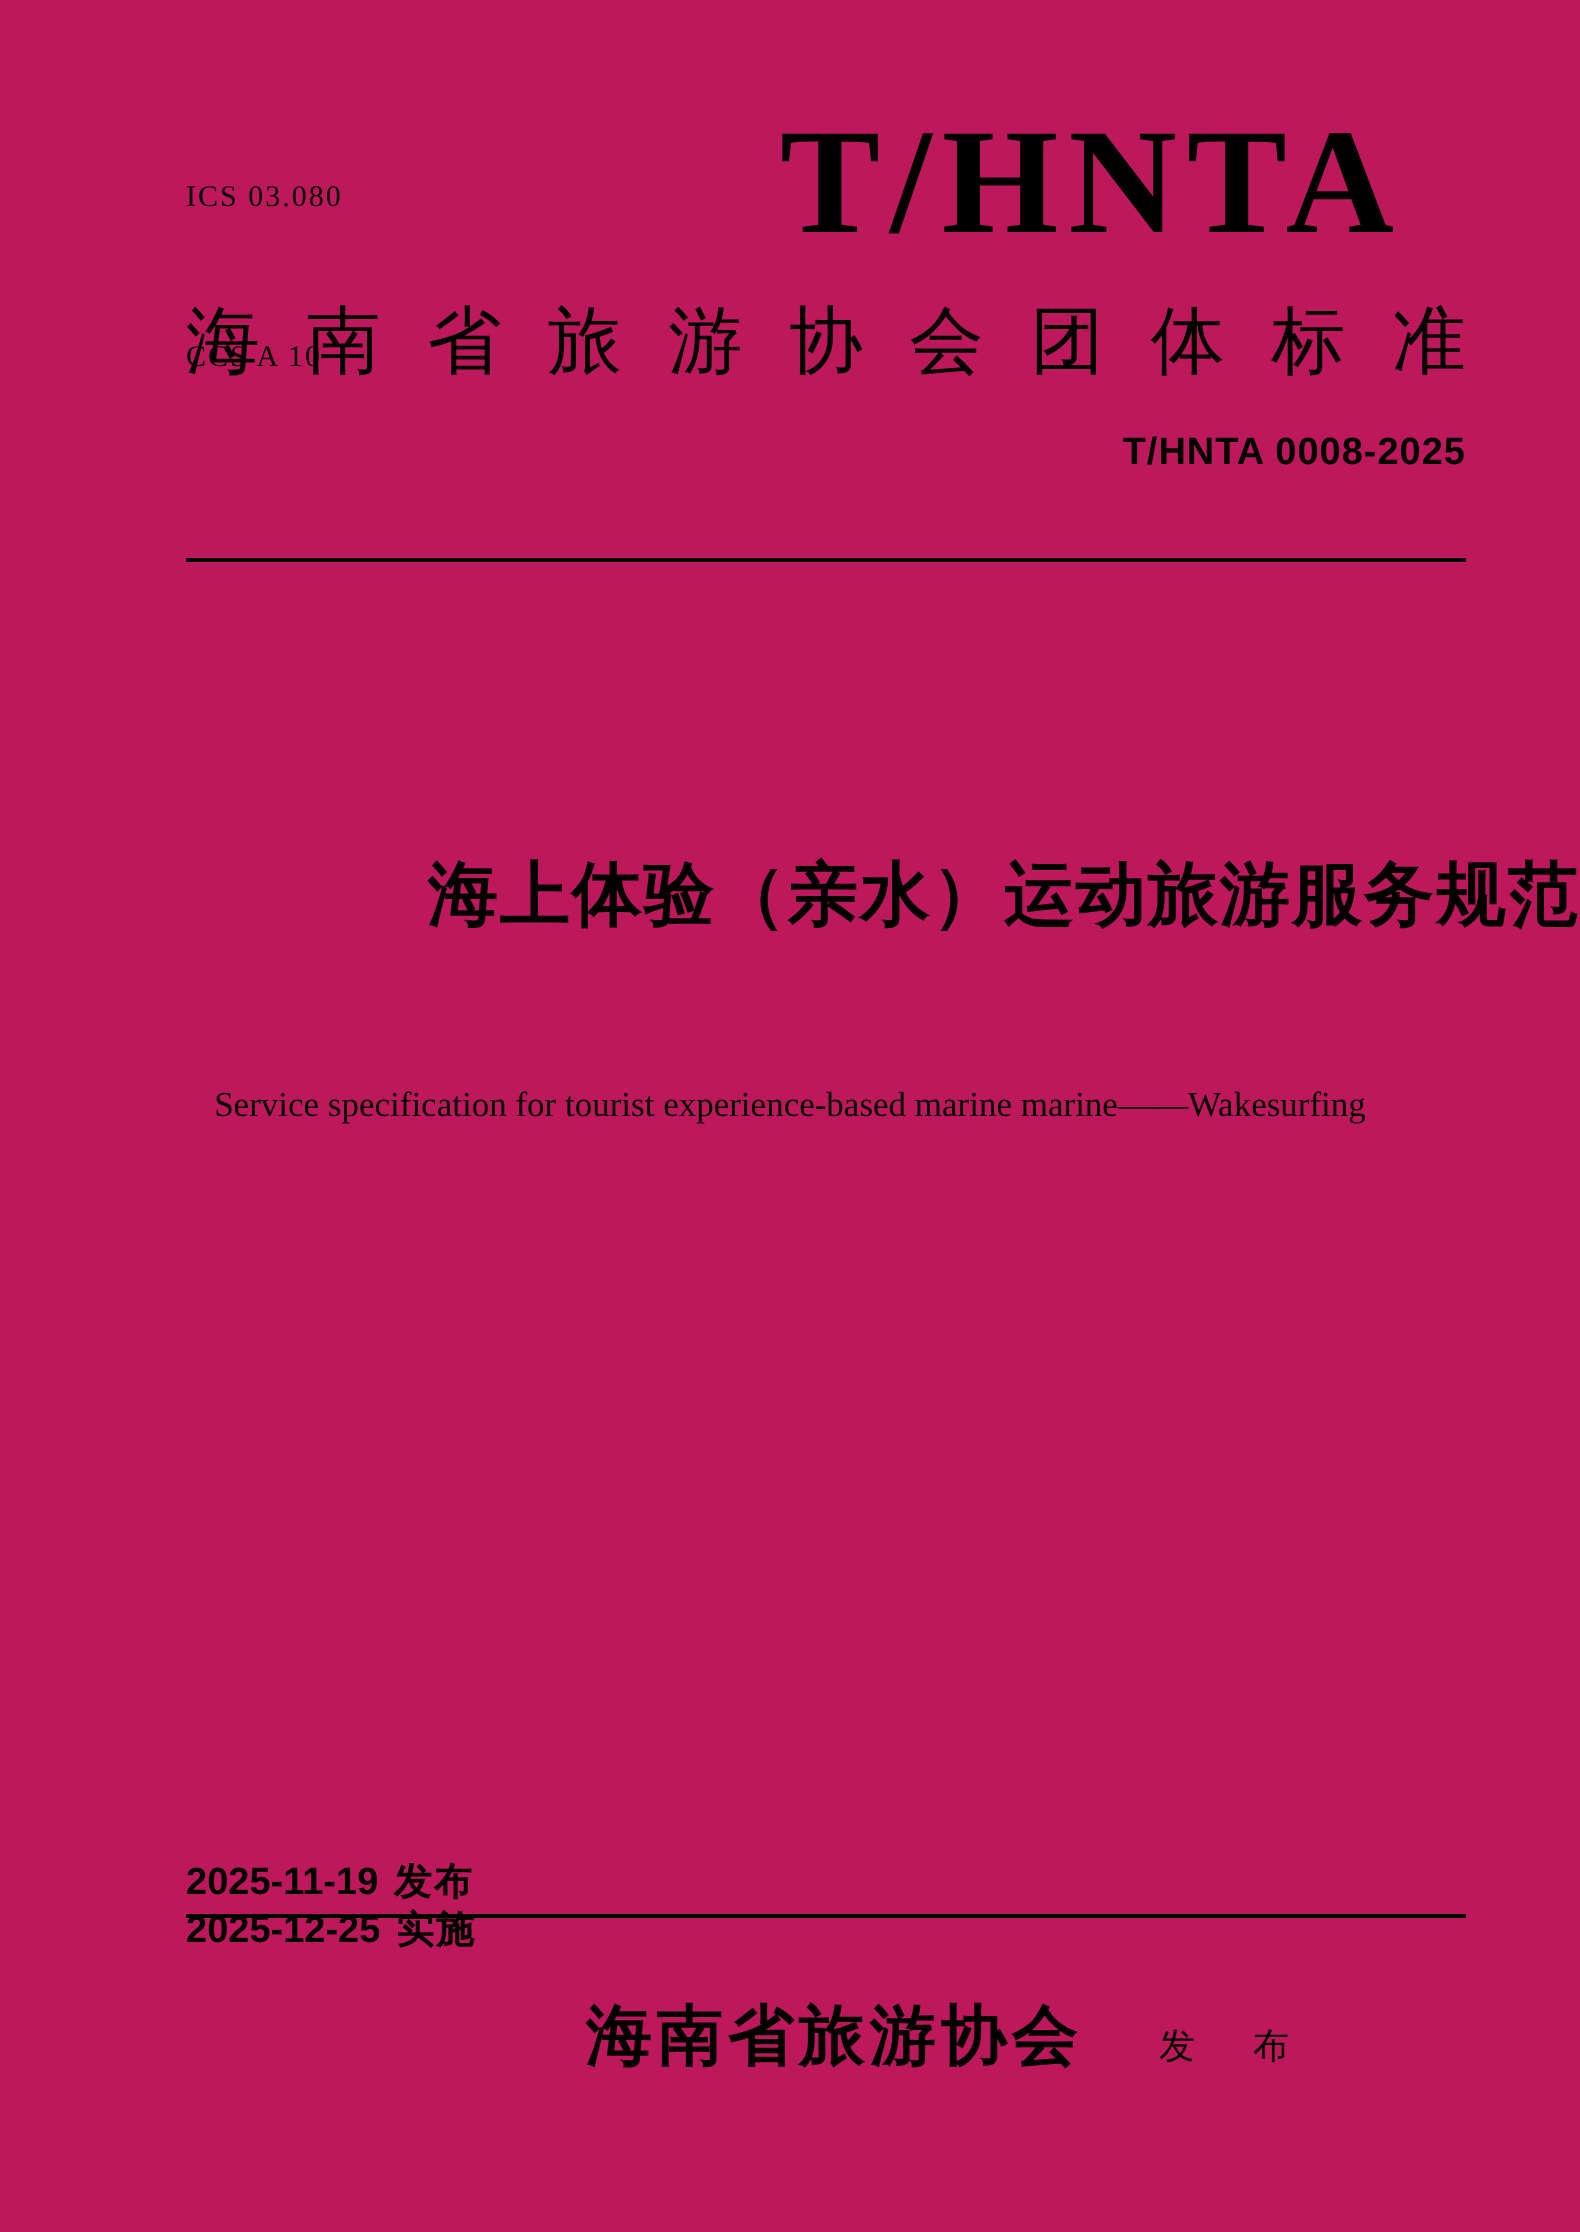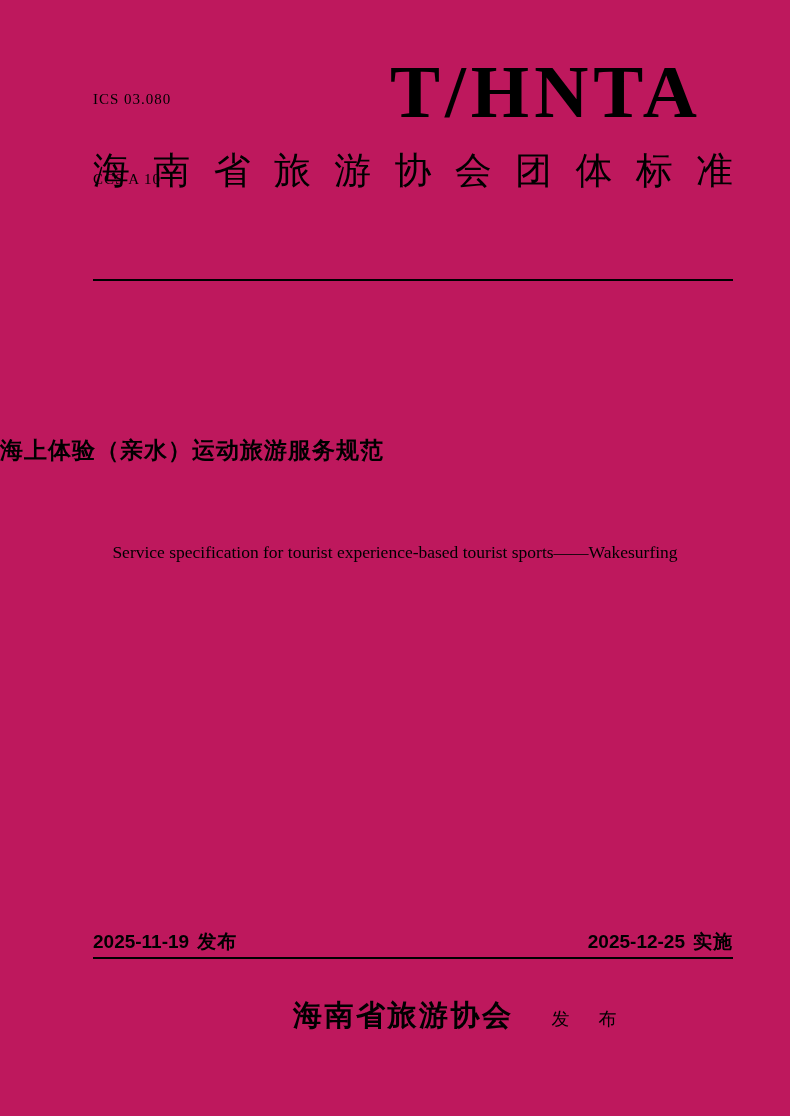--- a/index.html
+++ b/index.html
@@ -75,25 +75,26 @@
     background: #000000;
   }
   .rule-top { top: 279px; }
   .rule-bottom { top: 957px; }
 
   .title-block {
     position: absolute;
     left: 0;
     top: 425px;
     width: 100%;
-    text-align: left;
+    text-align: right;
     font-weight: bold;
-    font-size: 23px;
+    font-size: 35px;
     line-height: 50px;
     letter-spacing: 1px;
+    font-family: Liberation Mono, monospace;
   }
 
   .title-en {
     position: absolute;
     left: 0;
     top: 540px;
     width: 100%;
     text-align: center;
     font-family: "Liberation Serif", "DejaVu Serif", serif;
     font-size: 17.5px;
@@ -104,31 +105,32 @@
     position: absolute;
     left: 93px;
     top: 930px;
     width: 640px;
     display: flex;
     justify-content: space-between;
     font-size: 19px;
     line-height: 24px;
     font-weight: bold;
     white-space: nowrap;
+    flex-direction: column;
   }
   .date-label { margin-left: 8px; letter-spacing: 1px; }
 
   .publisher-row {
     position: absolute;
     left: 293px;
     top: 996px;
     white-space: nowrap;
   }
   .publisher-name {
-    font-size: 29px;
+    font-size: 33px;
     font-weight: bold;
     letter-spacing: 2.5px;
     margin-top: 36px;
   }
   .publish-label {
     font-size: 18px;
     font-weight: normal;
     letter-spacing: 12px;
     margin-left: 38px;
   }
@@ -152,28 +154,29 @@
     <span>旅</span>
     <span>游</span>
     <span>协</span>
     <span>会</span>
     <span>团</span>
     <span>体</span>
     <span>标</span>
     <span>准</span>
   </div>
 
+  <div class="std-num">T/HNTA 0008-2025</div>
 
   <div class="rule rule-top"></div>
 
   <div class="title-block">
     <div>海上体验（亲水）运动旅游服务规范</div>
   </div>
 
-  <div class="title-en">Service specification for tourist experience-based tourist sports——Wakesurfing</div>
+  <div class="title-en">Service specification for tourist experience-based marine marine——Wakesurfing</div>
 
   <div class="dates-row">
     <div>
       <span>2025-11-19</span><span class="date-label">发布</span>
     </div>
     <div>
       <span>2025-12-25</span><span class="date-label">实施</span>
     </div>
   </div>
 

